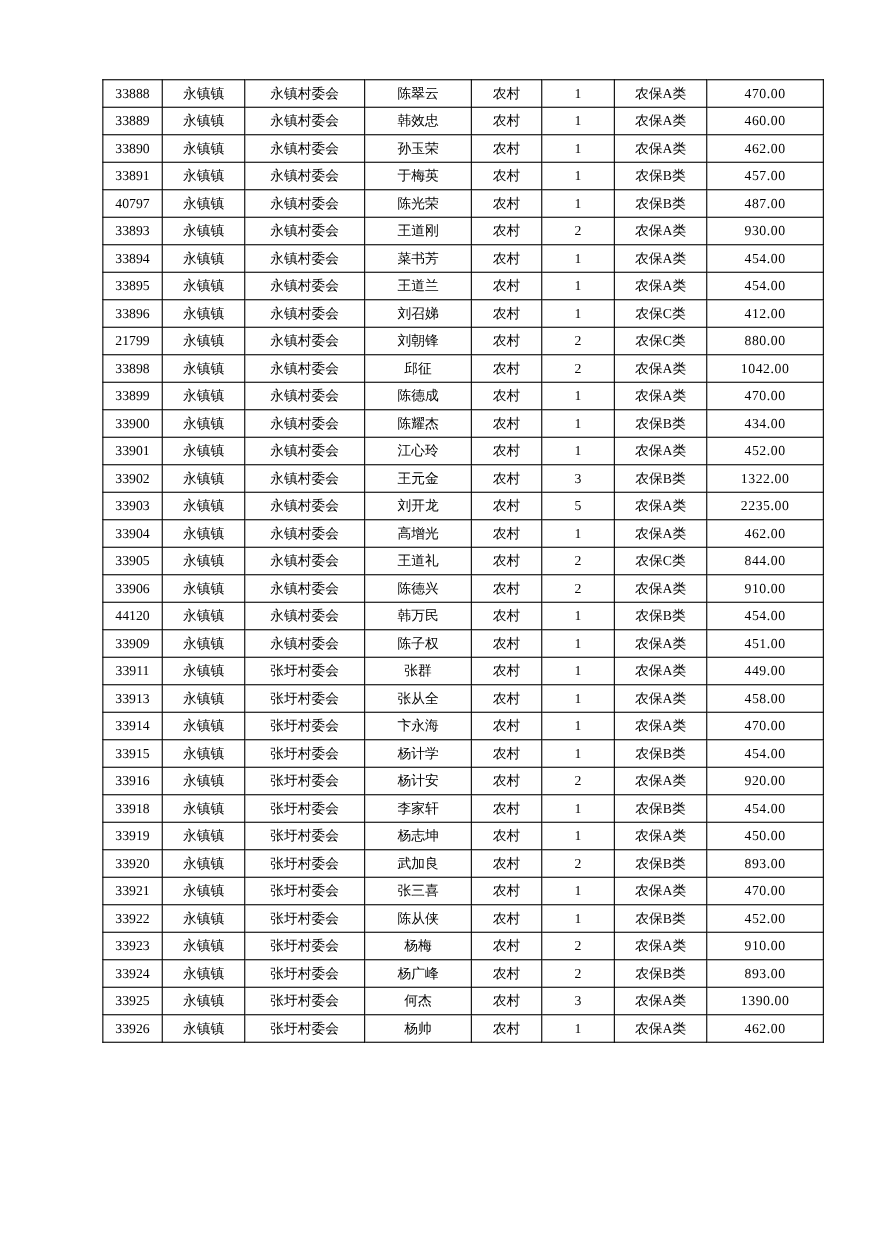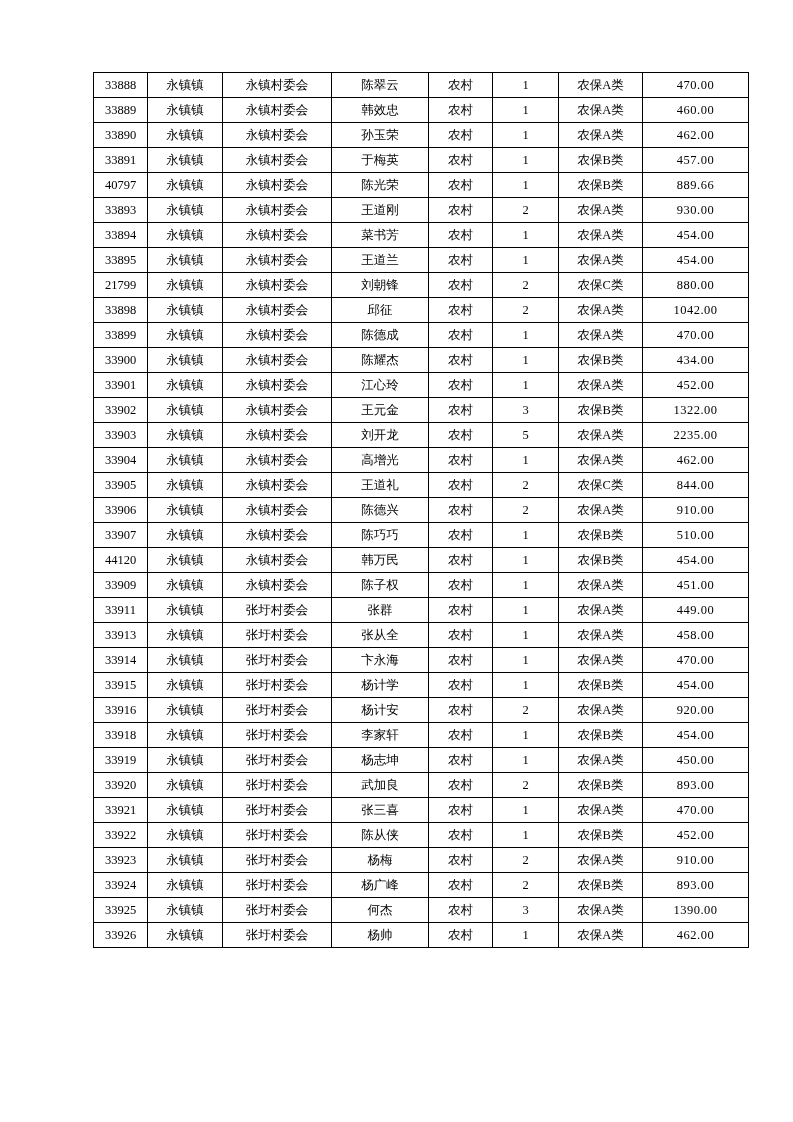--- a/index.html
+++ b/index.html
@@ -102,21 +102,21 @@
           <td class="amount">457.00</td>
         </tr>
         <tr>
           <td>40797</td>
           <td>永镇镇</td>
           <td>永镇村委会</td>
           <td>陈光荣</td>
           <td>农村</td>
           <td>1</td>
           <td>农保B类</td>
-          <td class="amount">889.66</td>
+          <td class="amount">487.00</td>
         </tr>
         <tr>
           <td>33893</td>
           <td>永镇镇</td>
           <td>永镇村委会</td>
           <td>王道刚</td>
           <td>农村</td>
           <td>2</td>
           <td>农保A类</td>
           <td class="amount">930.00</td>
@@ -133,20 +133,30 @@
         </tr>
         <tr>
           <td>33895</td>
           <td>永镇镇</td>
           <td>永镇村委会</td>
           <td>王道兰</td>
           <td>农村</td>
           <td>1</td>
           <td>农保A类</td>
           <td class="amount">454.00</td>
+        </tr>
+        <tr>
+          <td>33896</td>
+          <td>永镇镇</td>
+          <td>永镇村委会</td>
+          <td>刘召娣</td>
+          <td>农村</td>
+          <td>1</td>
+          <td>农保C类</td>
+          <td class="amount">412.00</td>
         </tr>
         <tr>
           <td>21799</td>
           <td>永镇镇</td>
           <td>永镇村委会</td>
           <td>刘朝锋</td>
           <td>农村</td>
           <td>2</td>
           <td>农保C类</td>
           <td class="amount">880.00</td>
@@ -233,30 +243,20 @@
         </tr>
         <tr>
           <td>33906</td>
           <td>永镇镇</td>
           <td>永镇村委会</td>
           <td>陈德兴</td>
           <td>农村</td>
           <td>2</td>
           <td>农保A类</td>
           <td class="amount">910.00</td>
-        </tr>
-        <tr>
-          <td>33907</td>
-          <td>永镇镇</td>
-          <td>永镇村委会</td>
-          <td>陈巧巧</td>
-          <td>农村</td>
-          <td>1</td>
-          <td>农保B类</td>
-          <td class="amount">510.00</td>
         </tr>
         <tr>
           <td>44120</td>
           <td>永镇镇</td>
           <td>永镇村委会</td>
           <td>韩万民</td>
           <td>农村</td>
           <td>1</td>
           <td>农保B类</td>
           <td class="amount">454.00</td>

